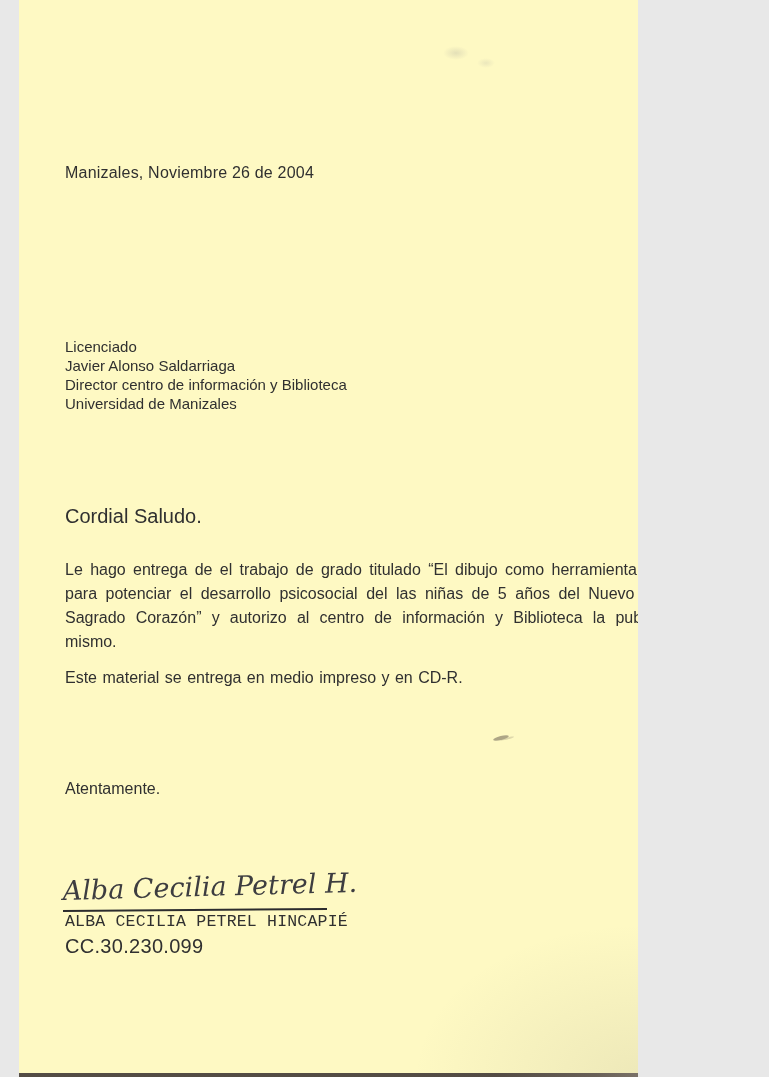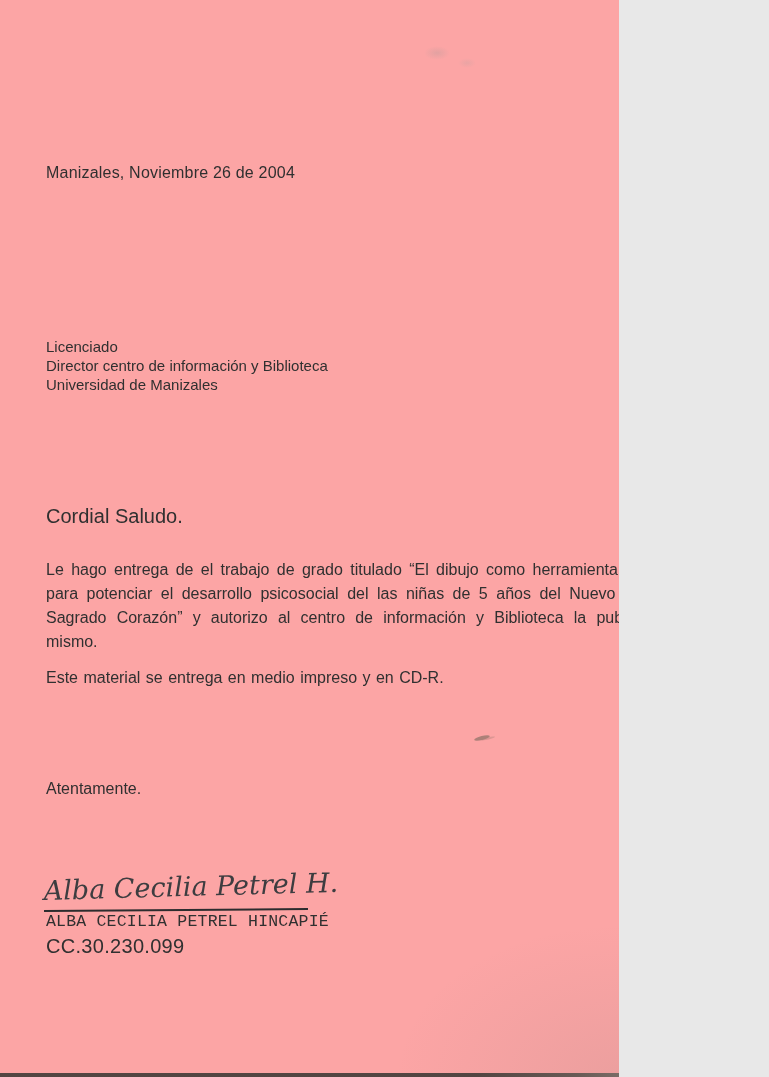--- a/index.html
+++ b/index.html
@@ -4,24 +4,25 @@
 <style>
   html, body {
     margin: 0;
     padding: 0;
     background: #e8e8e8;
   }
   .page {
     position: relative;
     width: 619px;
     height: 1077px;
-    background: #fca5a5;
+    background: #fef9c3;
     overflow: hidden;
     font-family: "Liberation Sans", sans-serif;
     color: #303030;
+    margin-left: 19px;
   }
   .abs { position: absolute; }
   .date-line {
     left: 46px; top: 164px;
     font-size: 16px;
     letter-spacing: 0.2px;
   }
   .recipient-block {
     left: 46px; top: 337px;
     font-size: 15px;
@@ -114,20 +115,21 @@
 
 <div class="page">
 
   <div class="abs scan-speck-top"></div>
   <div class="abs scan-speck-top2"></div>
 
   <div class="abs date-line">Manizales, Noviembre 26 de 2004</div>
 
   <div class="abs recipient-block">
     <div>Licenciado</div>
+    <div>Javier Alonso Saldarriaga</div>
     <div>Director centro de información y Biblioteca</div>
     <div>Universidad de Manizales</div>
   </div>
 
   <div class="abs greeting">Cordial Saludo.</div>
 
   <div class="abs body-par par1">Le hago entrega de el trabajo de grado titulado “El dibujo como herramienta pedagógica para potenciar el desarrollo psicosocial del las niñas de 5 años del Nuevo Colegio del Sagrado Corazón”  y autorizo al centro de información y Biblioteca la publicación del mismo.</div>
 
   <div class="abs body-par par2">Este material se entrega en medio impreso y en CD-R.</div>
 

